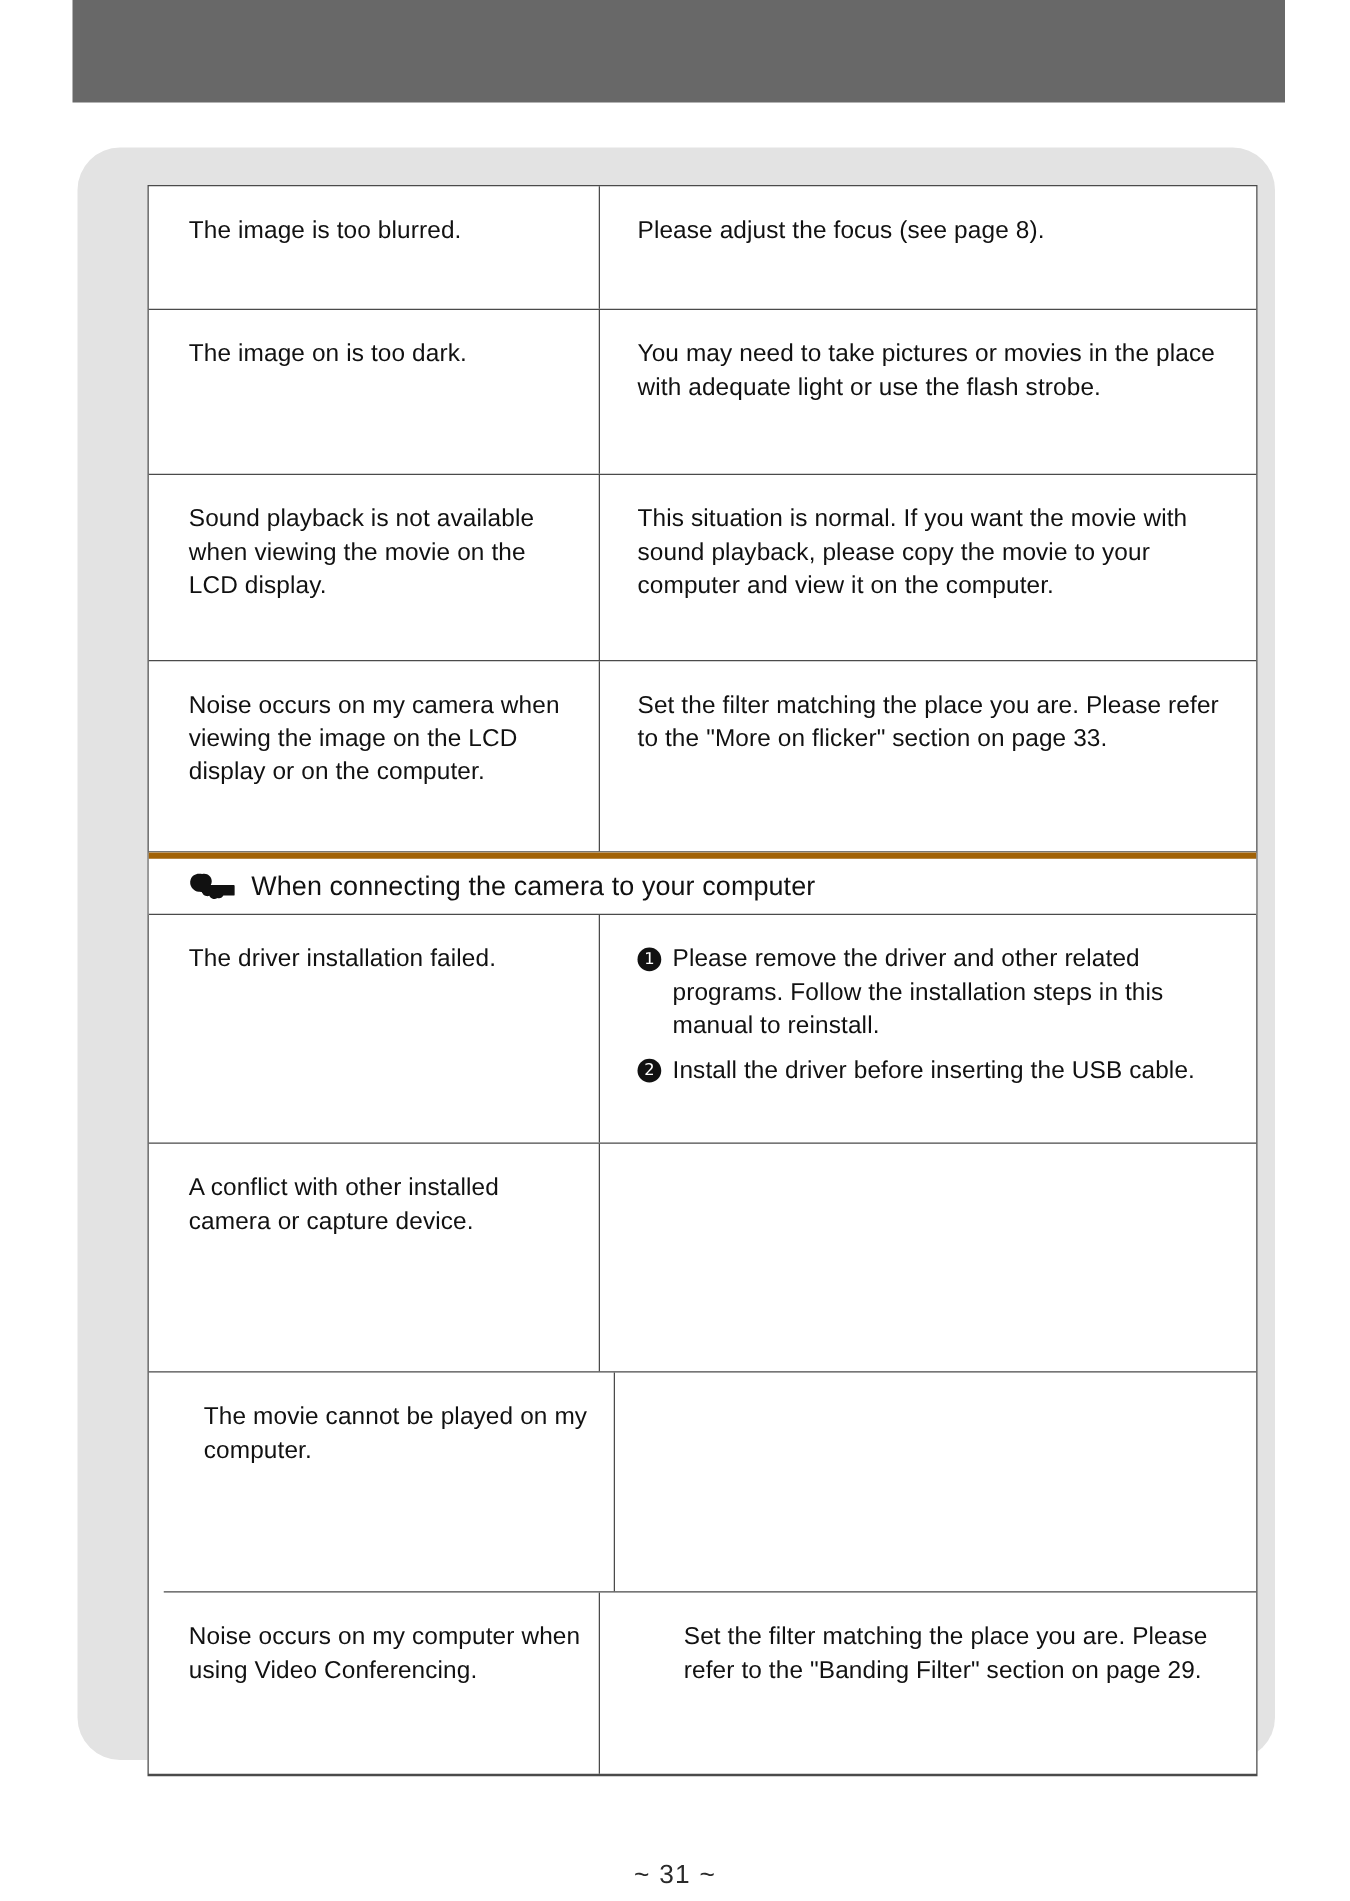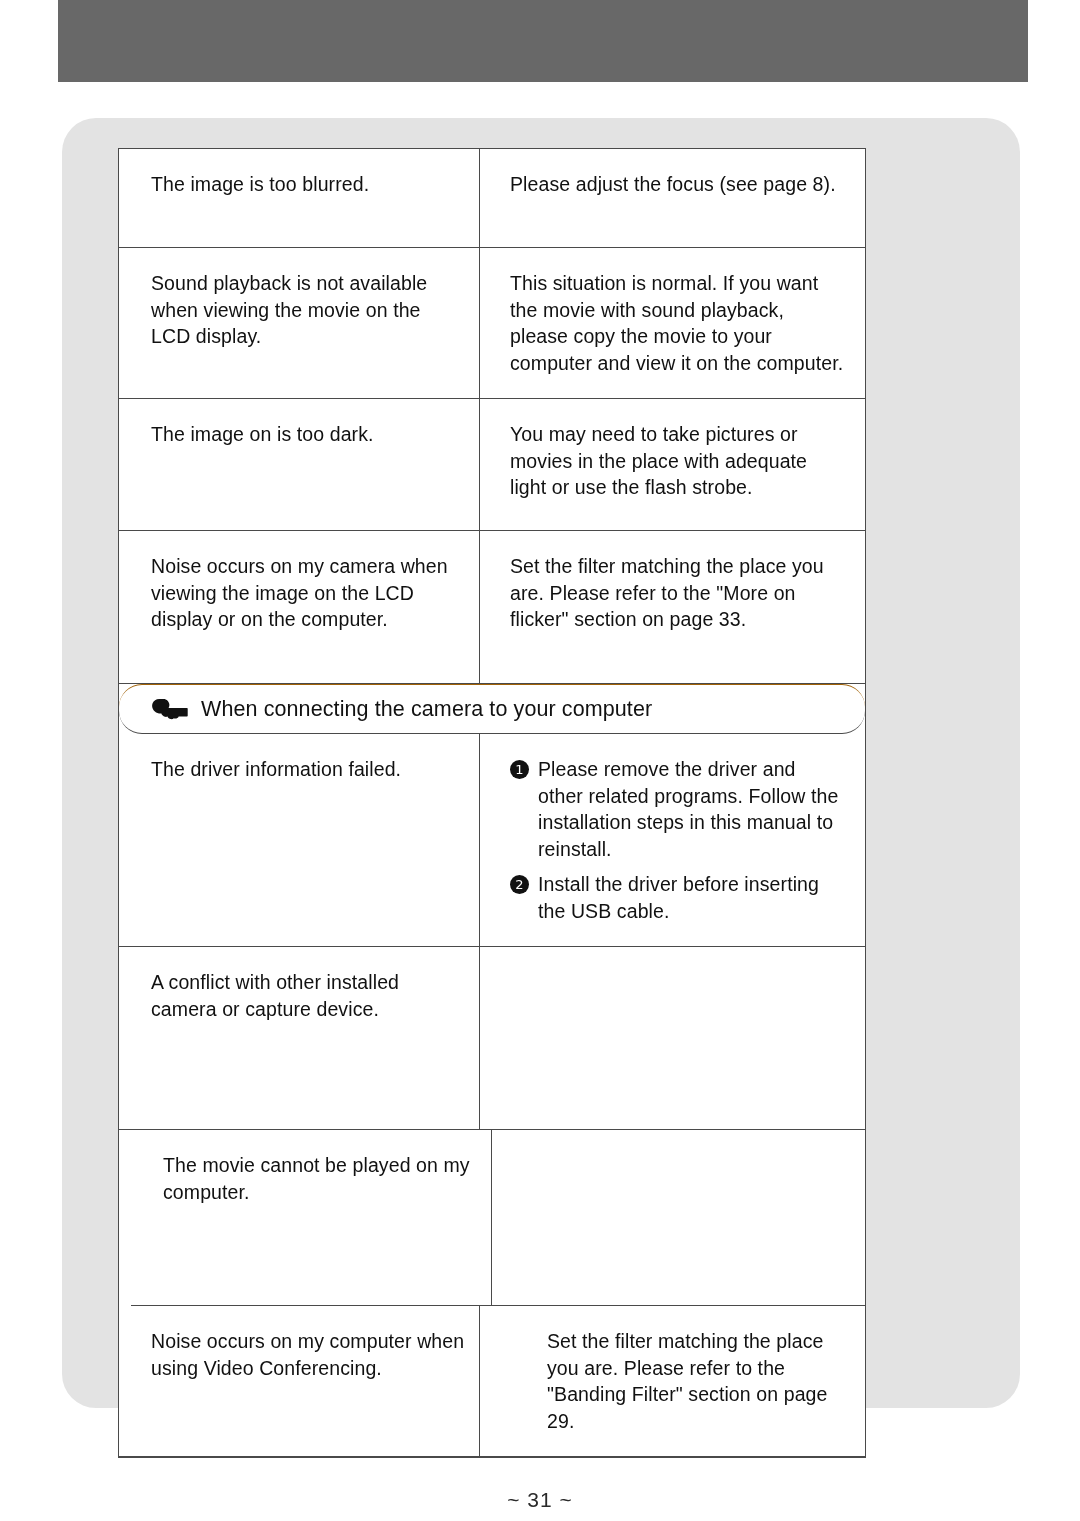--- a/index.html
+++ b/index.html
@@ -37,21 +37,21 @@
     background: #e3e3e3;
     border-radius: 34px;
     box-sizing: border-box;
   }
 
   
   .table {
     position: absolute;
     left: 118px;
     top: 148px;
-    width: 748px;
+    width: 888px;
     background: #ffffff;
     border: 1px solid #4a4a4a;
     border-bottom: 2px solid #4a4a4a;
     box-sizing: border-box;
   }
 
   .row {
     display: flex;
     border-bottom: 1px solid #4a4a4a;
     box-sizing: border-box;
@@ -89,27 +89,26 @@
   .row-h4 { min-height: 153px; }
   .row-h5 { min-height: 183px; }
   .row-h6 { min-height: 183px; }
   .row-h7 { min-height: 176px; margin-left: 12px; }
   .row-h8 { min-height: 145px; gap: 37px; }
 
   
   .section-row {
     display: flex;
     align-items: center;
-    border-top: 1px solid #a16207;
+    border-top: 5px solid #a16207;
     border-bottom: 1px solid #4a4a4a;
     min-height: 50px;
     padding: 0 0 0 28px;
     box-sizing: border-box;
     background: #ffffff;
-    border-radius: 23px;
   }
   .hand-icon {
     flex: 0 0 auto;
     width: 42px;
     height: 30px;
     margin-right: 12px;
     display: block;
   }
   .section-title {
     font-size: 21.5px;
@@ -170,35 +169,35 @@
 
   <div class="row row-h1">
     <div class="cell-problem">
       <p>The image is too blurred.</p>
     </div>
     <div class="cell-solution">
       <p>Please adjust the focus (see page 8).</p>
     </div>
   </div>
 
+  <div class="row row-h2">
+    <div class="cell-problem">
+      <p>The image on is too dark.</p>
+    </div>
+    <div class="cell-solution">
+      <p>You may need to take pictures or movies in the place with adequate light or use the flash strobe.</p>
+    </div>
+  </div>
+
   <div class="row row-h3">
     <div class="cell-problem">
       <p>Sound playback is not available when viewing the movie on the LCD display.</p>
     </div>
     <div class="cell-solution">
       <p>This situation is normal. If you want the movie with sound playback, please copy the movie to your computer and view it on the computer.</p>
-    </div>
-  </div>
-
-  <div class="row row-h2">
-    <div class="cell-problem">
-      <p>The image on is too dark.</p>
-    </div>
-    <div class="cell-solution">
-      <p>You may need to take pictures or movies in the place with adequate light or use the flash strobe.</p>
     </div>
   </div>
 
   <div class="row row-h4">
     <div class="cell-problem">
       <p>Noise occurs on my camera when viewing the image on the LCD display or on the computer.</p>
     </div>
     <div class="cell-solution">
       <p>Set the filter matching the place you are. Please refer to the "More on flicker" section on page 33.</p>
     </div>
@@ -210,21 +209,21 @@
       <path fill="#111111" d="M14.4 19.3c0.9 0 1.8 0 2.6 0 0.8 0 1.4 0.4 1.7 1.0-1.4 0.1-2.7 0.1-4.0 0.1-0.1-0.4-0.2-0.7-0.3-1.1z"></path>
       <path fill="#ffffff" d="M10.8 8.4c1.8 0 3.2 1.4 3.2 3.1 0 1.7-1.4 3.1-3.2 3.1-1.8 0-3.2-1.4-3.2-3.1 0-1.7 1.4-3.1 3.2-3.1z" opacity="0.0"></path>
       <path fill="#ffffff" d="M13.8 21.7c2.4 0 4.6 0 6.6-0.1 0.1 0.4 0.2 0.7 0.4 1.0-2.3 0.1-4.6 0.1-6.7 0.1-0.1-0.3-0.2-0.6-0.3-1.0z" opacity="0.0"></path>
       <path fill="#ffffff" d="M7.6 10.2c0.9-1.5 2.6-2.5 4.5-2.5 0.5 0 1.0 0.1 1.5 0.2-1.8 0.6-3.2 1.9-3.9 3.6-0.7-0.4-1.4-0.8-2.1-1.3z" opacity="0.0"></path>
     </svg>
     <span class="section-title">When connecting the camera to your computer</span>
   </div>
 
   <div class="row row-h5">
     <div class="cell-problem">
-      <p>The driver information failed.</p>
+      <p>The driver installation failed.</p>
     </div>
     <div class="cell-solution">
       <div class="numbered">
         <span class="num-badge">1</span>
         <p class="num-text">Please remove the driver and other related programs. Follow the installation steps in this manual to reinstall.</p>
       </div>
       <div class="numbered">
         <span class="num-badge">2</span>
         <p class="num-text">Install the driver before inserting the USB cable.</p>
       </div>

